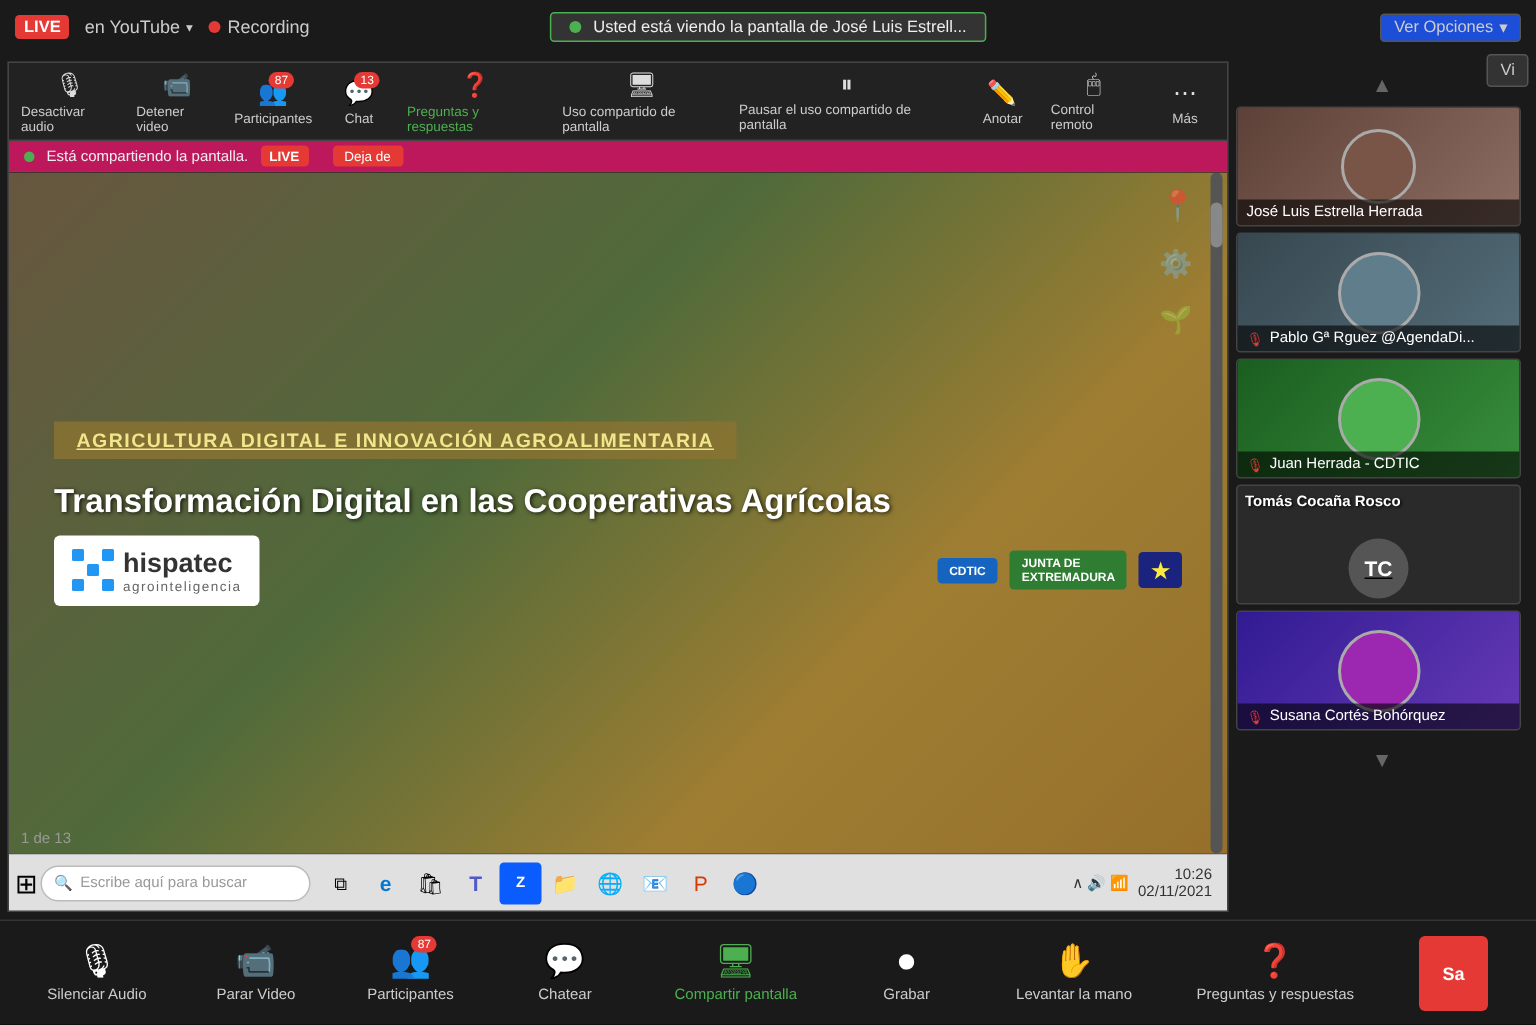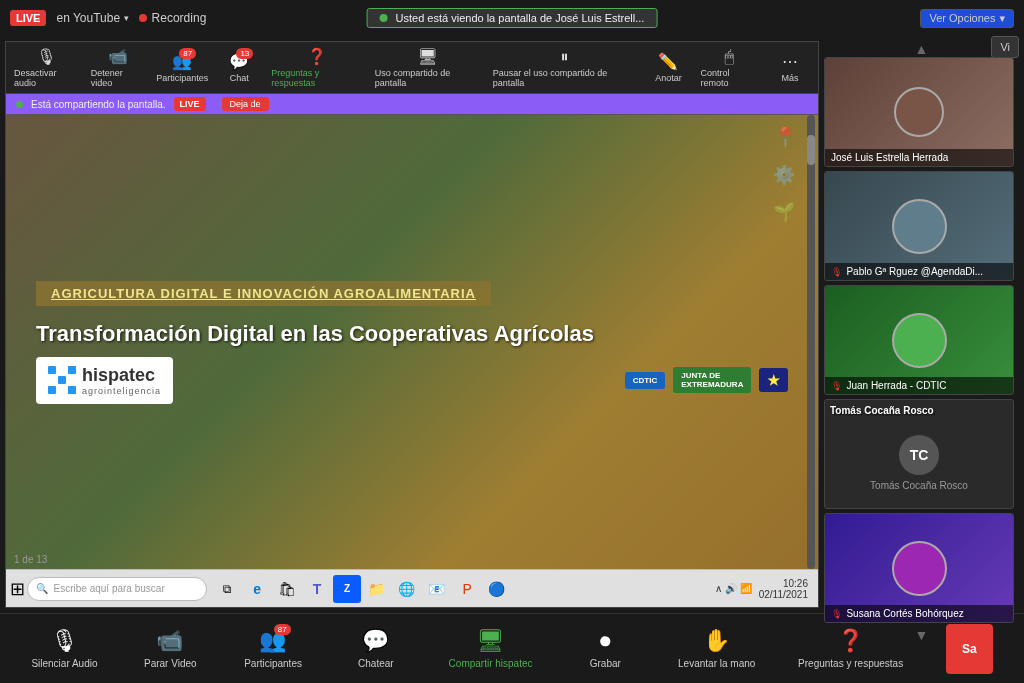--- a/index.html
+++ b/index.html
@@ -130,21 +130,21 @@
       border-radius: 8px;
       padding: 1px 4px;
       position: absolute;
       top: -4px;
       right: -4px;
     }
     .toolbar-icon-wrap { position: relative; display: inline-block; }
 
     
     .sharing-bar {
-      background: #8b5cf6;
+      background: #be185d;
       color: #eee;
       font-size: 10px;
       padding: 3px 10px;
       display: flex;
       align-items: center;
       gap: 8px;
       border-bottom: 1px solid #555;
     }
     .sharing-bar .green-dot { width: 7px; height: 7px; background: #4caf50; border-radius: 50%; }
     .stop-btn {
@@ -370,28 +370,29 @@
       display: flex;
       align-items: center;
       justify-content: center;
       color: #666;
       cursor: pointer;
       font-size: 14px;
     }
 
     .participant-card {
       width: 190px;
-      height: 110px;
+      height: 80px;
       background: #2a2a2a;
       border: 1px solid #444;
       border-radius: 3px;
       overflow: hidden;
       position: relative;
       margin-bottom: 4px;
       flex-shrink: 0;
+      text-decoration: underline;
     }
 
     .participant-name {
       position: absolute;
       bottom: 0;
       left: 0;
       right: 0;
       background: rgba(0,0,0,0.6);
       color: white;
       font-size: 10px;
@@ -748,21 +749,21 @@
       <span class="zoom-control-badge">87</span>
     </div>
     <span>Participantes</span>
   </div>
   <div class="zoom-control">
     <span class="zoom-control-icon">💬</span>
     <span>Chatear</span>
   </div>
   <div class="zoom-control active-green">
     <span class="zoom-control-icon">🖥</span>
-    <span>Compartir hispatec</span>
+    <span>Compartir pantalla</span>
   </div>
   <div class="zoom-control">
     <span class="zoom-control-icon">⏺</span>
     <span>Grabar</span>
   </div>
   <div class="zoom-control">
     <span class="zoom-control-icon">✋</span>
     <span>Levantar la mano</span>
   </div>
   <div class="zoom-control">

